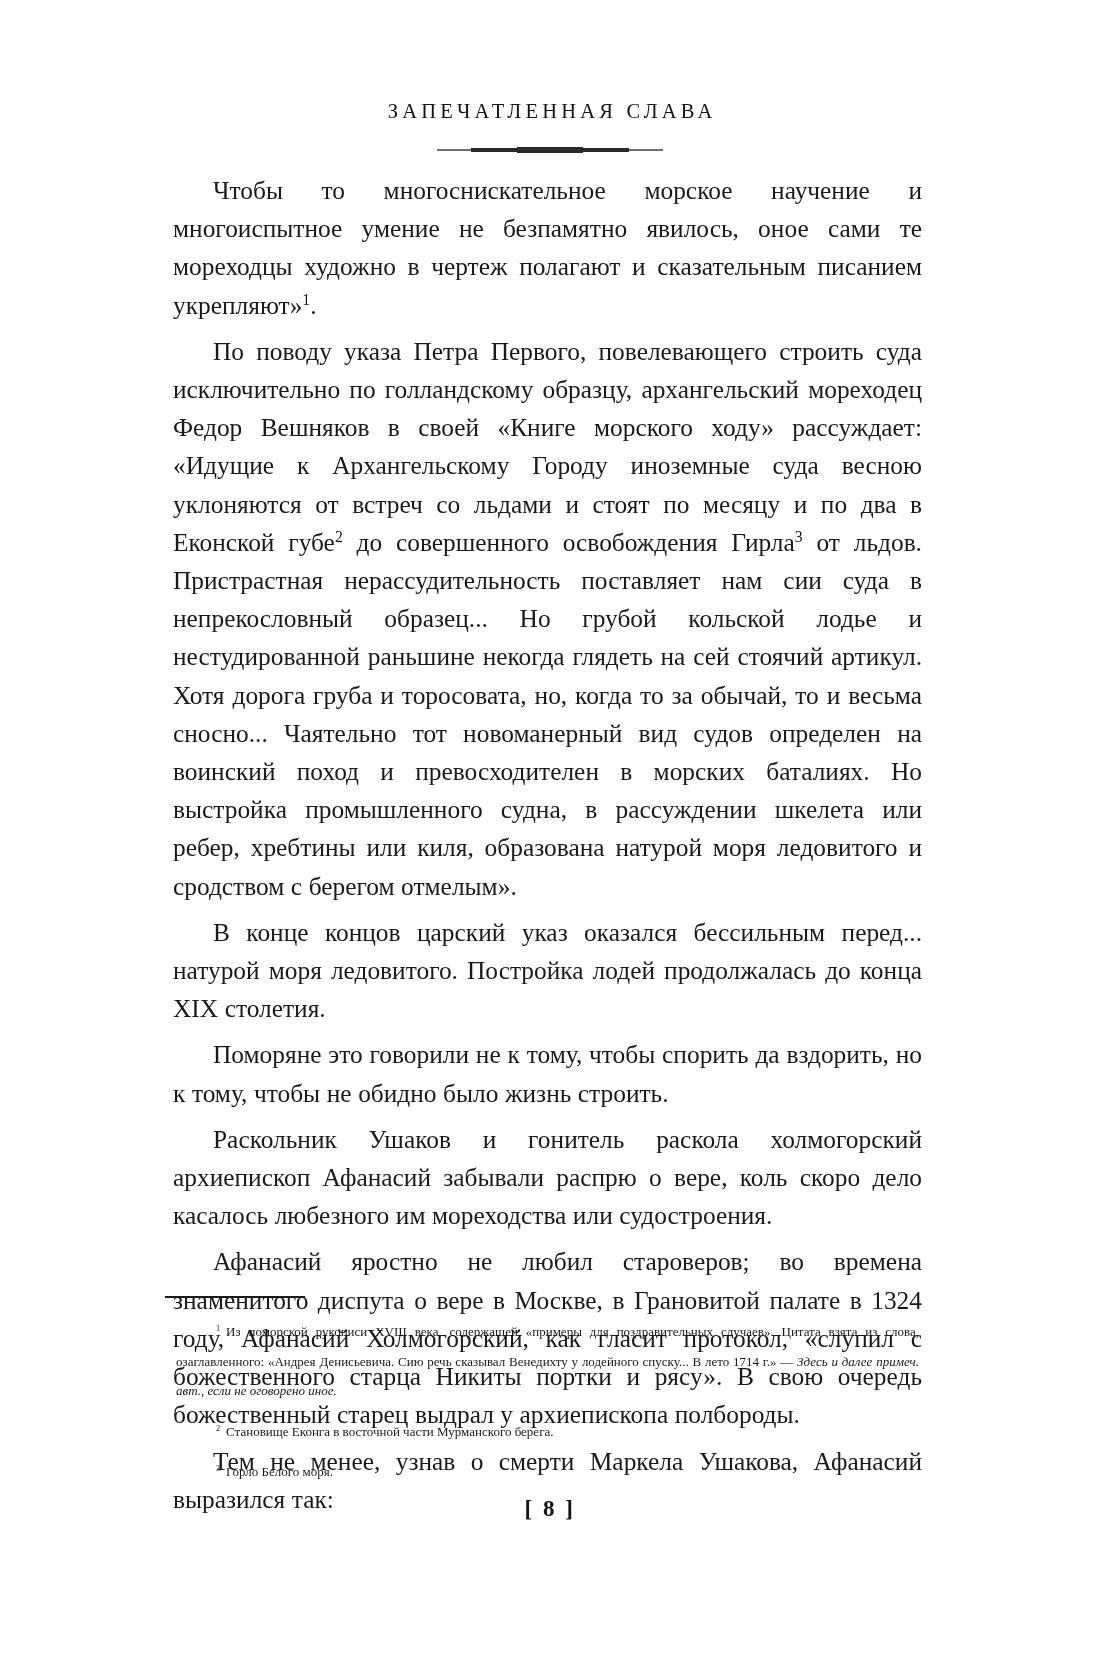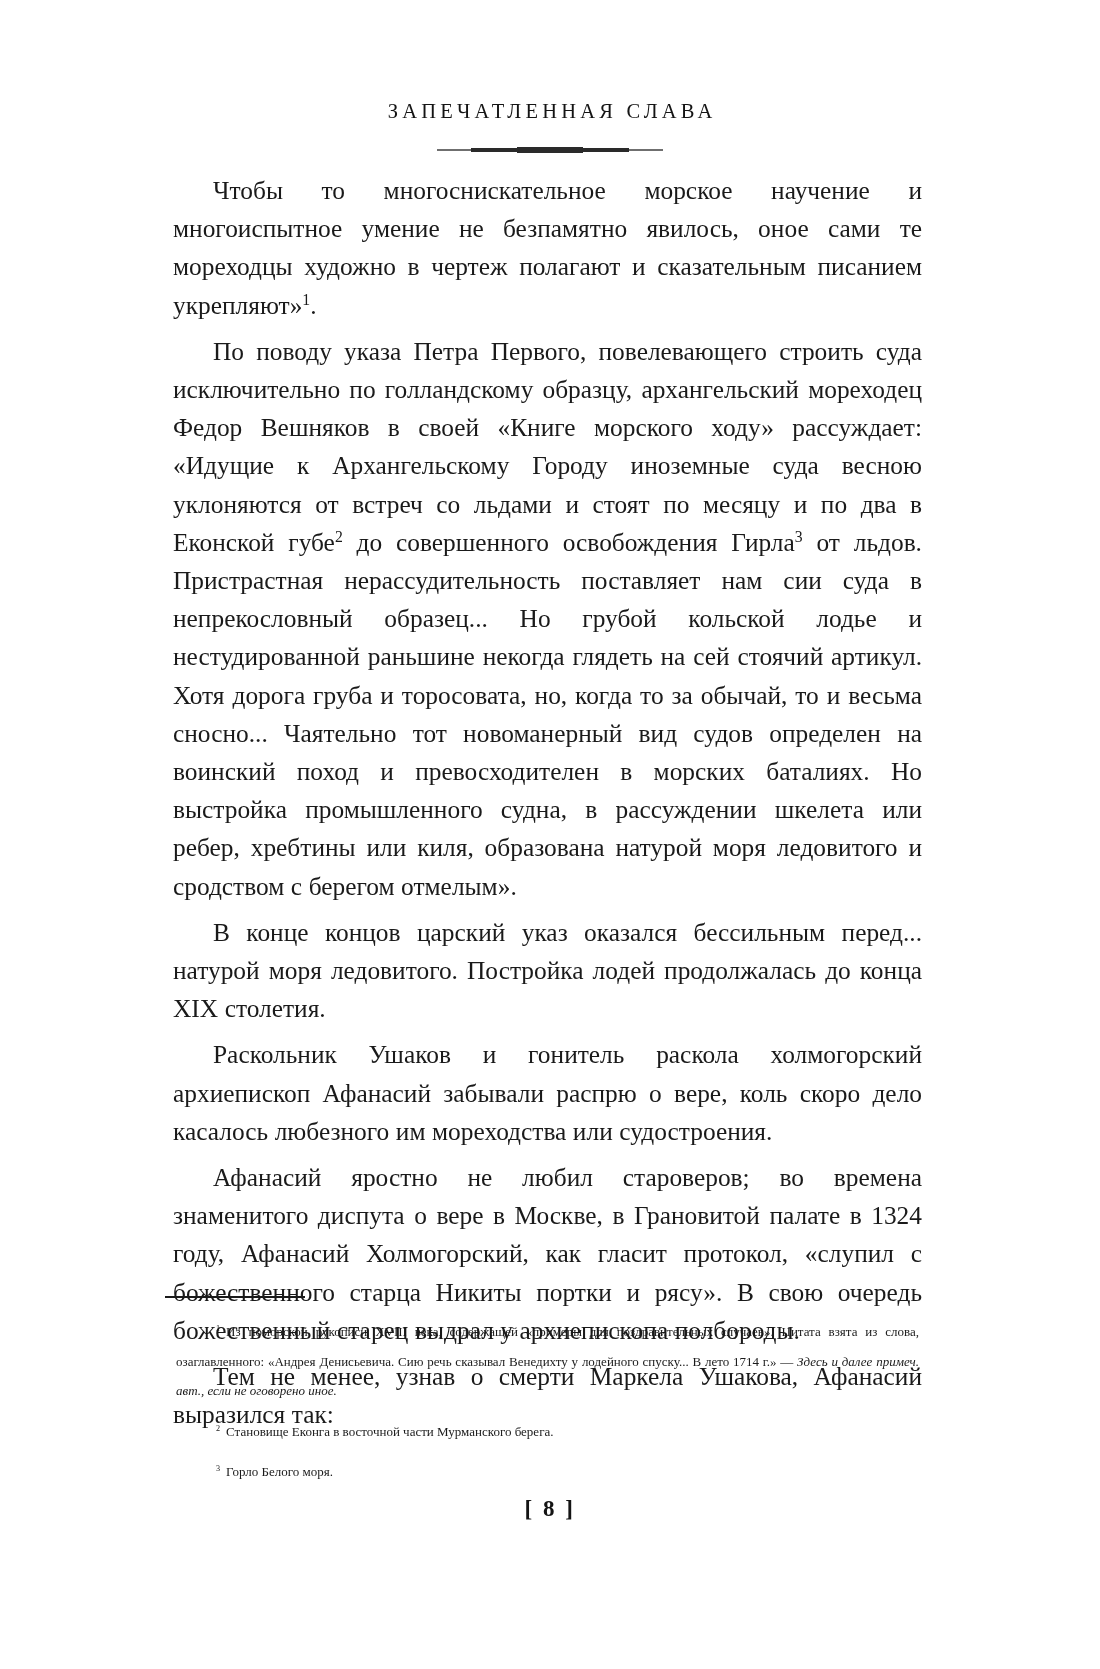--- a/index.html
+++ b/index.html
@@ -146,20 +146,21 @@
   </div>
 
   <div class="column">
 
     <p class="body"><span>Чтобы то многоснискательное морское научение и многоиспытное умение не безпамятно явилось, оное сами те мореходцы художно в чертеж полагают и сказательным писанием укрепляют»</span><sup class="fn">1</sup><span>.</span></p>
 
     <p class="body"><span>По поводу указа Петра Первого, повелевающего строить суда исключительно по голландскому образцу, архангельский мореходец Федор Вешняков в своей «Книге морского ходу» рассуждает: «Идущие к Архангельскому Городу иноземные суда весною уклоняются от встреч со льдами и стоят по месяцу и по два в Еконской губе</span><sup class="fn">2</sup><span> до совершенного освобождения Гирла</span><sup class="fn">3</sup><span> от льдов. Пристрастная нерассудительность поставляет нам сии суда в непрекословный образец... Но грубой кольской лодье и нестудированной раньшине некогда глядеть на сей стоячий артикул. Хотя дорога груба и торосовата, но, когда то за обычай, то и весьма сносно... Чаятельно тот новоманерный вид судов определен на воинский поход и превосходителен в морских баталиях. Но выстройка промышленного судна, в рассуждении шкелета или ребер, хребтины или киля, образована натурой моря ледовитого и сродством с берегом отмелым».</span></p>
 
     <p class="body">В конце концов царский указ оказался бессильным перед... натурой моря ледовитого. Постройка лодей продолжалась до конца XIX столетия.</p>
 
+    <p class="body">Поморяне это говорили не к тому, чтобы спорить да вздорить, но к тому, чтобы не обидно было жизнь строить.</p>
 
     <p class="body">Раскольник Ушаков и гонитель раскола холмогорский архиепископ Афанасий забывали распрю о вере, коль скоро дело касалось любезного им мореходства или судостроения.</p>
 
     <p class="body">Афанасий яростно не любил староверов; во времена знаменитого диспута о вере в Москве, в Грановитой палате в 1324 году, Афанасий Холмогорский, как гласит протокол, «слупил с божественного старца Никиты портки и рясу». В свою очередь божественный старец выдрал у архиепископа полбороды.</p>
 
     <p class="body">Тем не менее, узнав о смерти Маркела Ушакова, Афанасий выразился так:</p>
 
   </div>
 
   <div class="footnotes">

